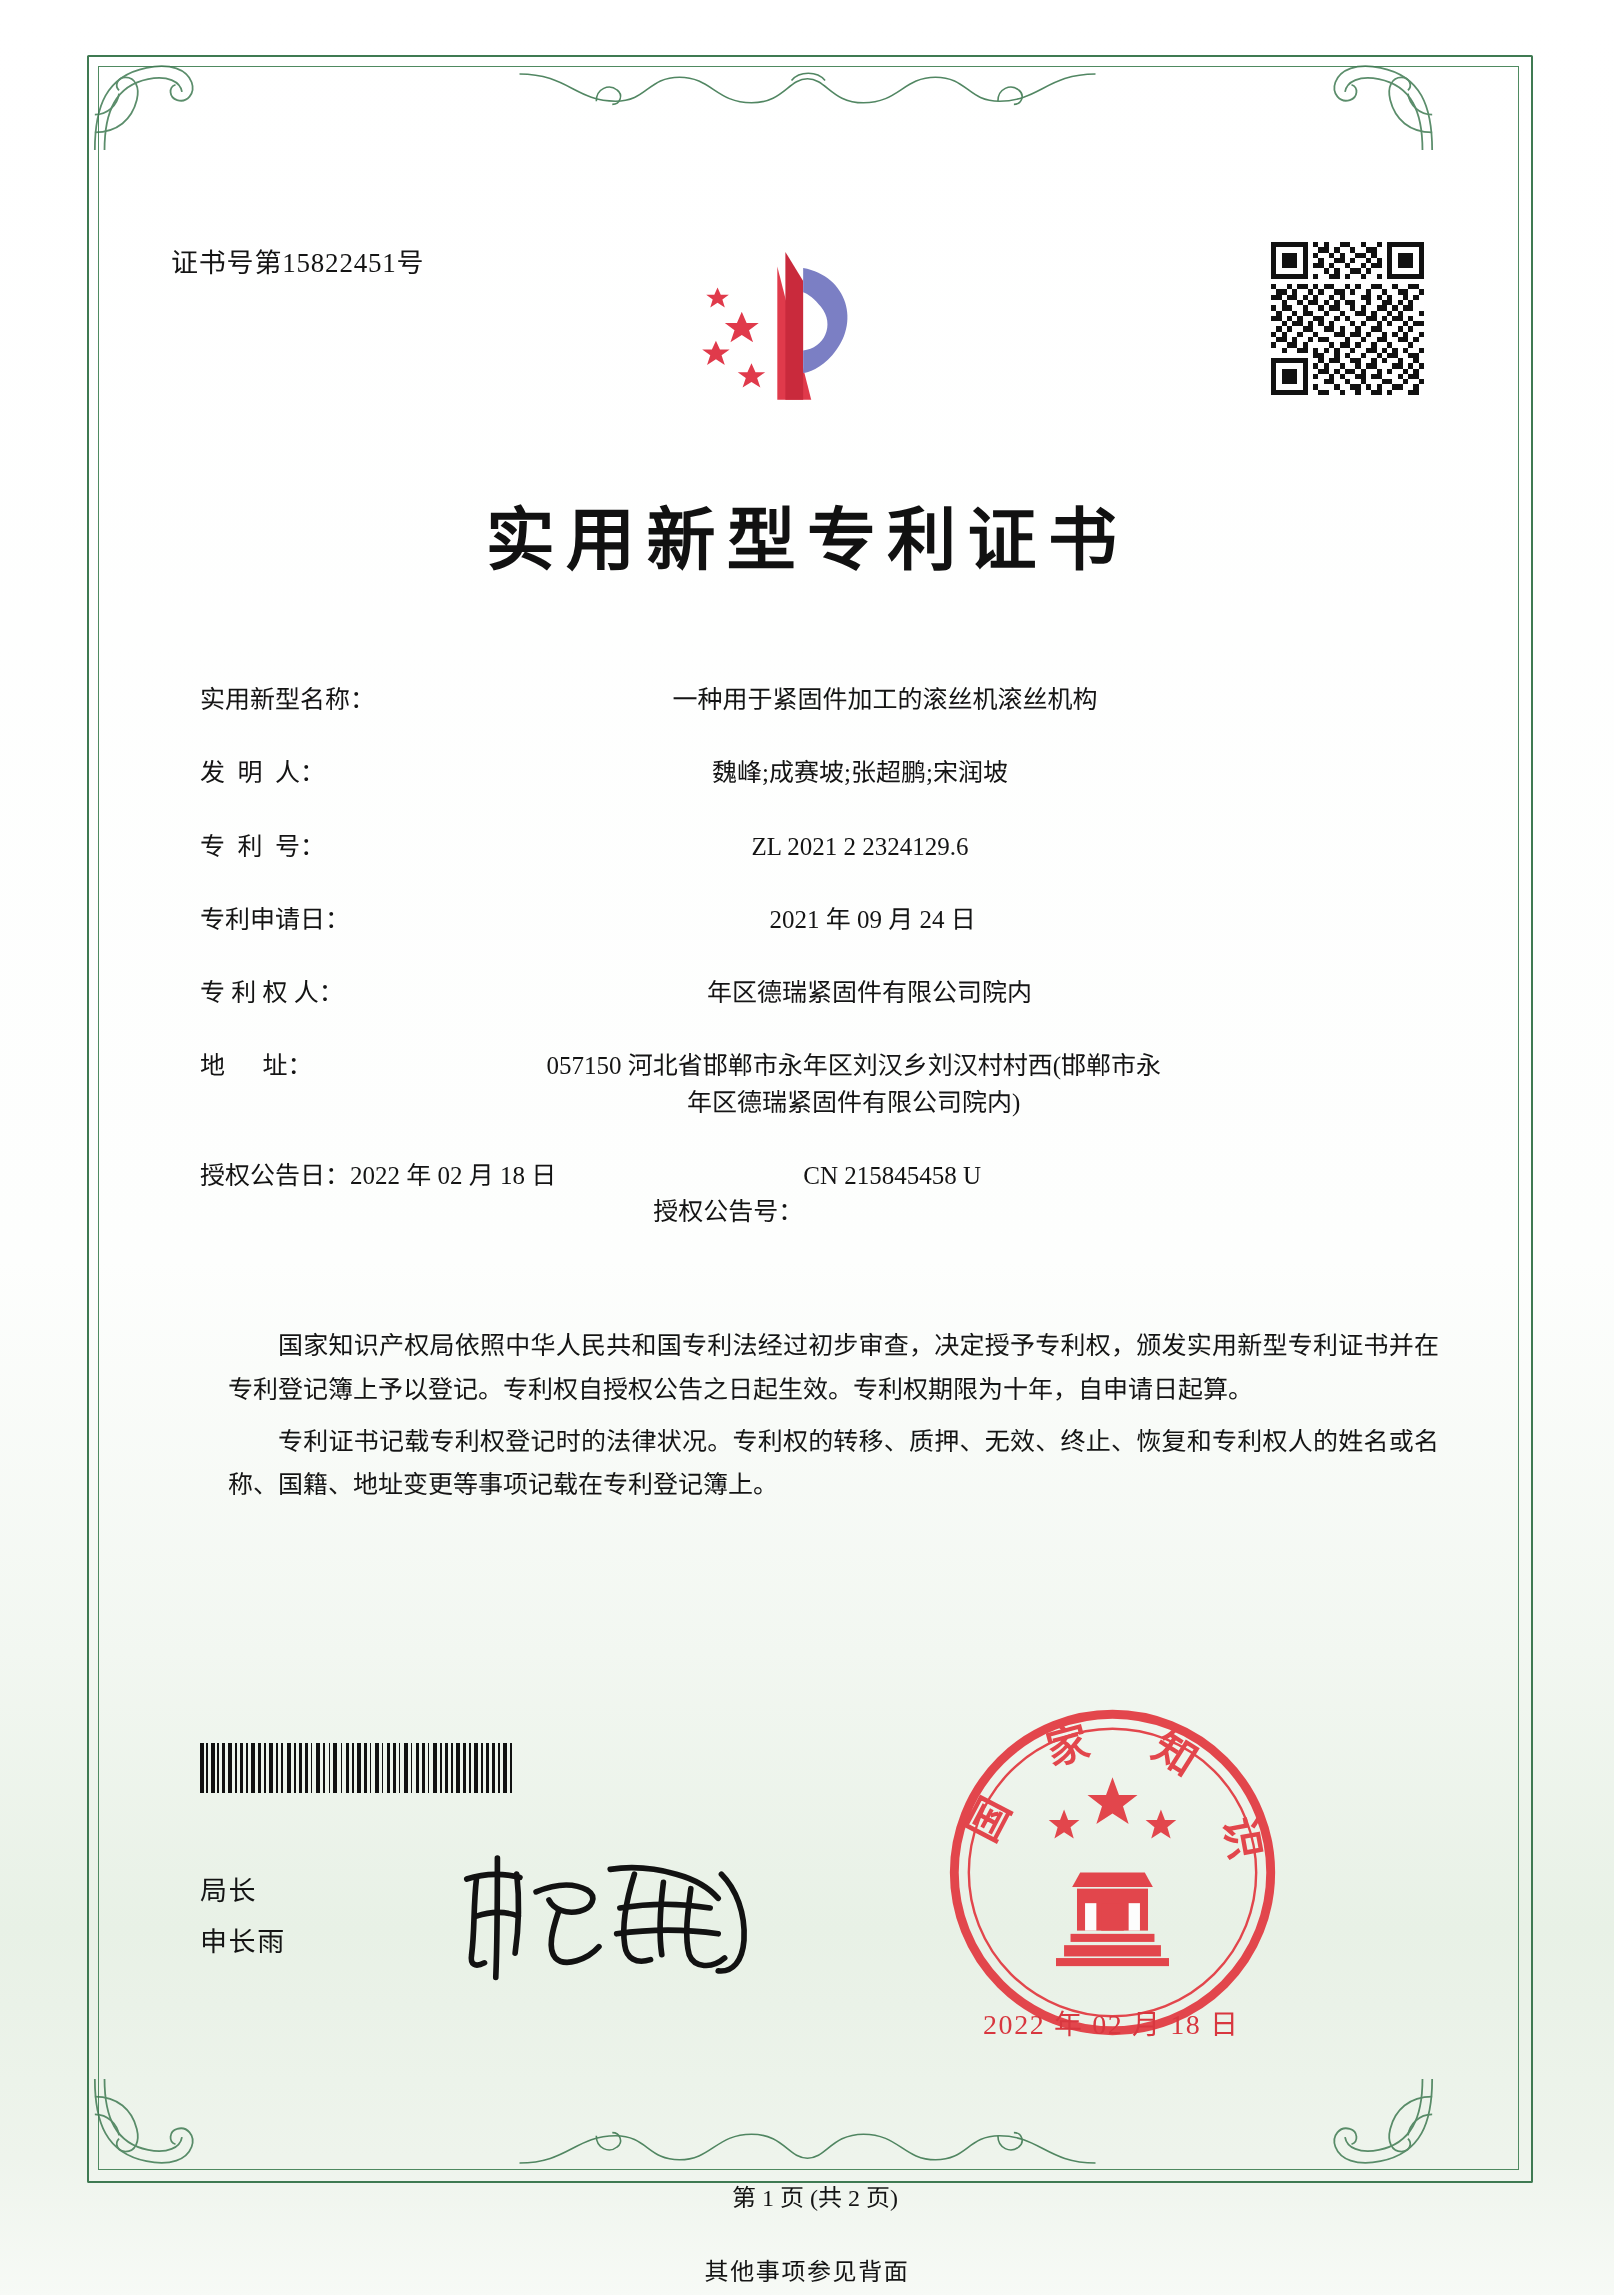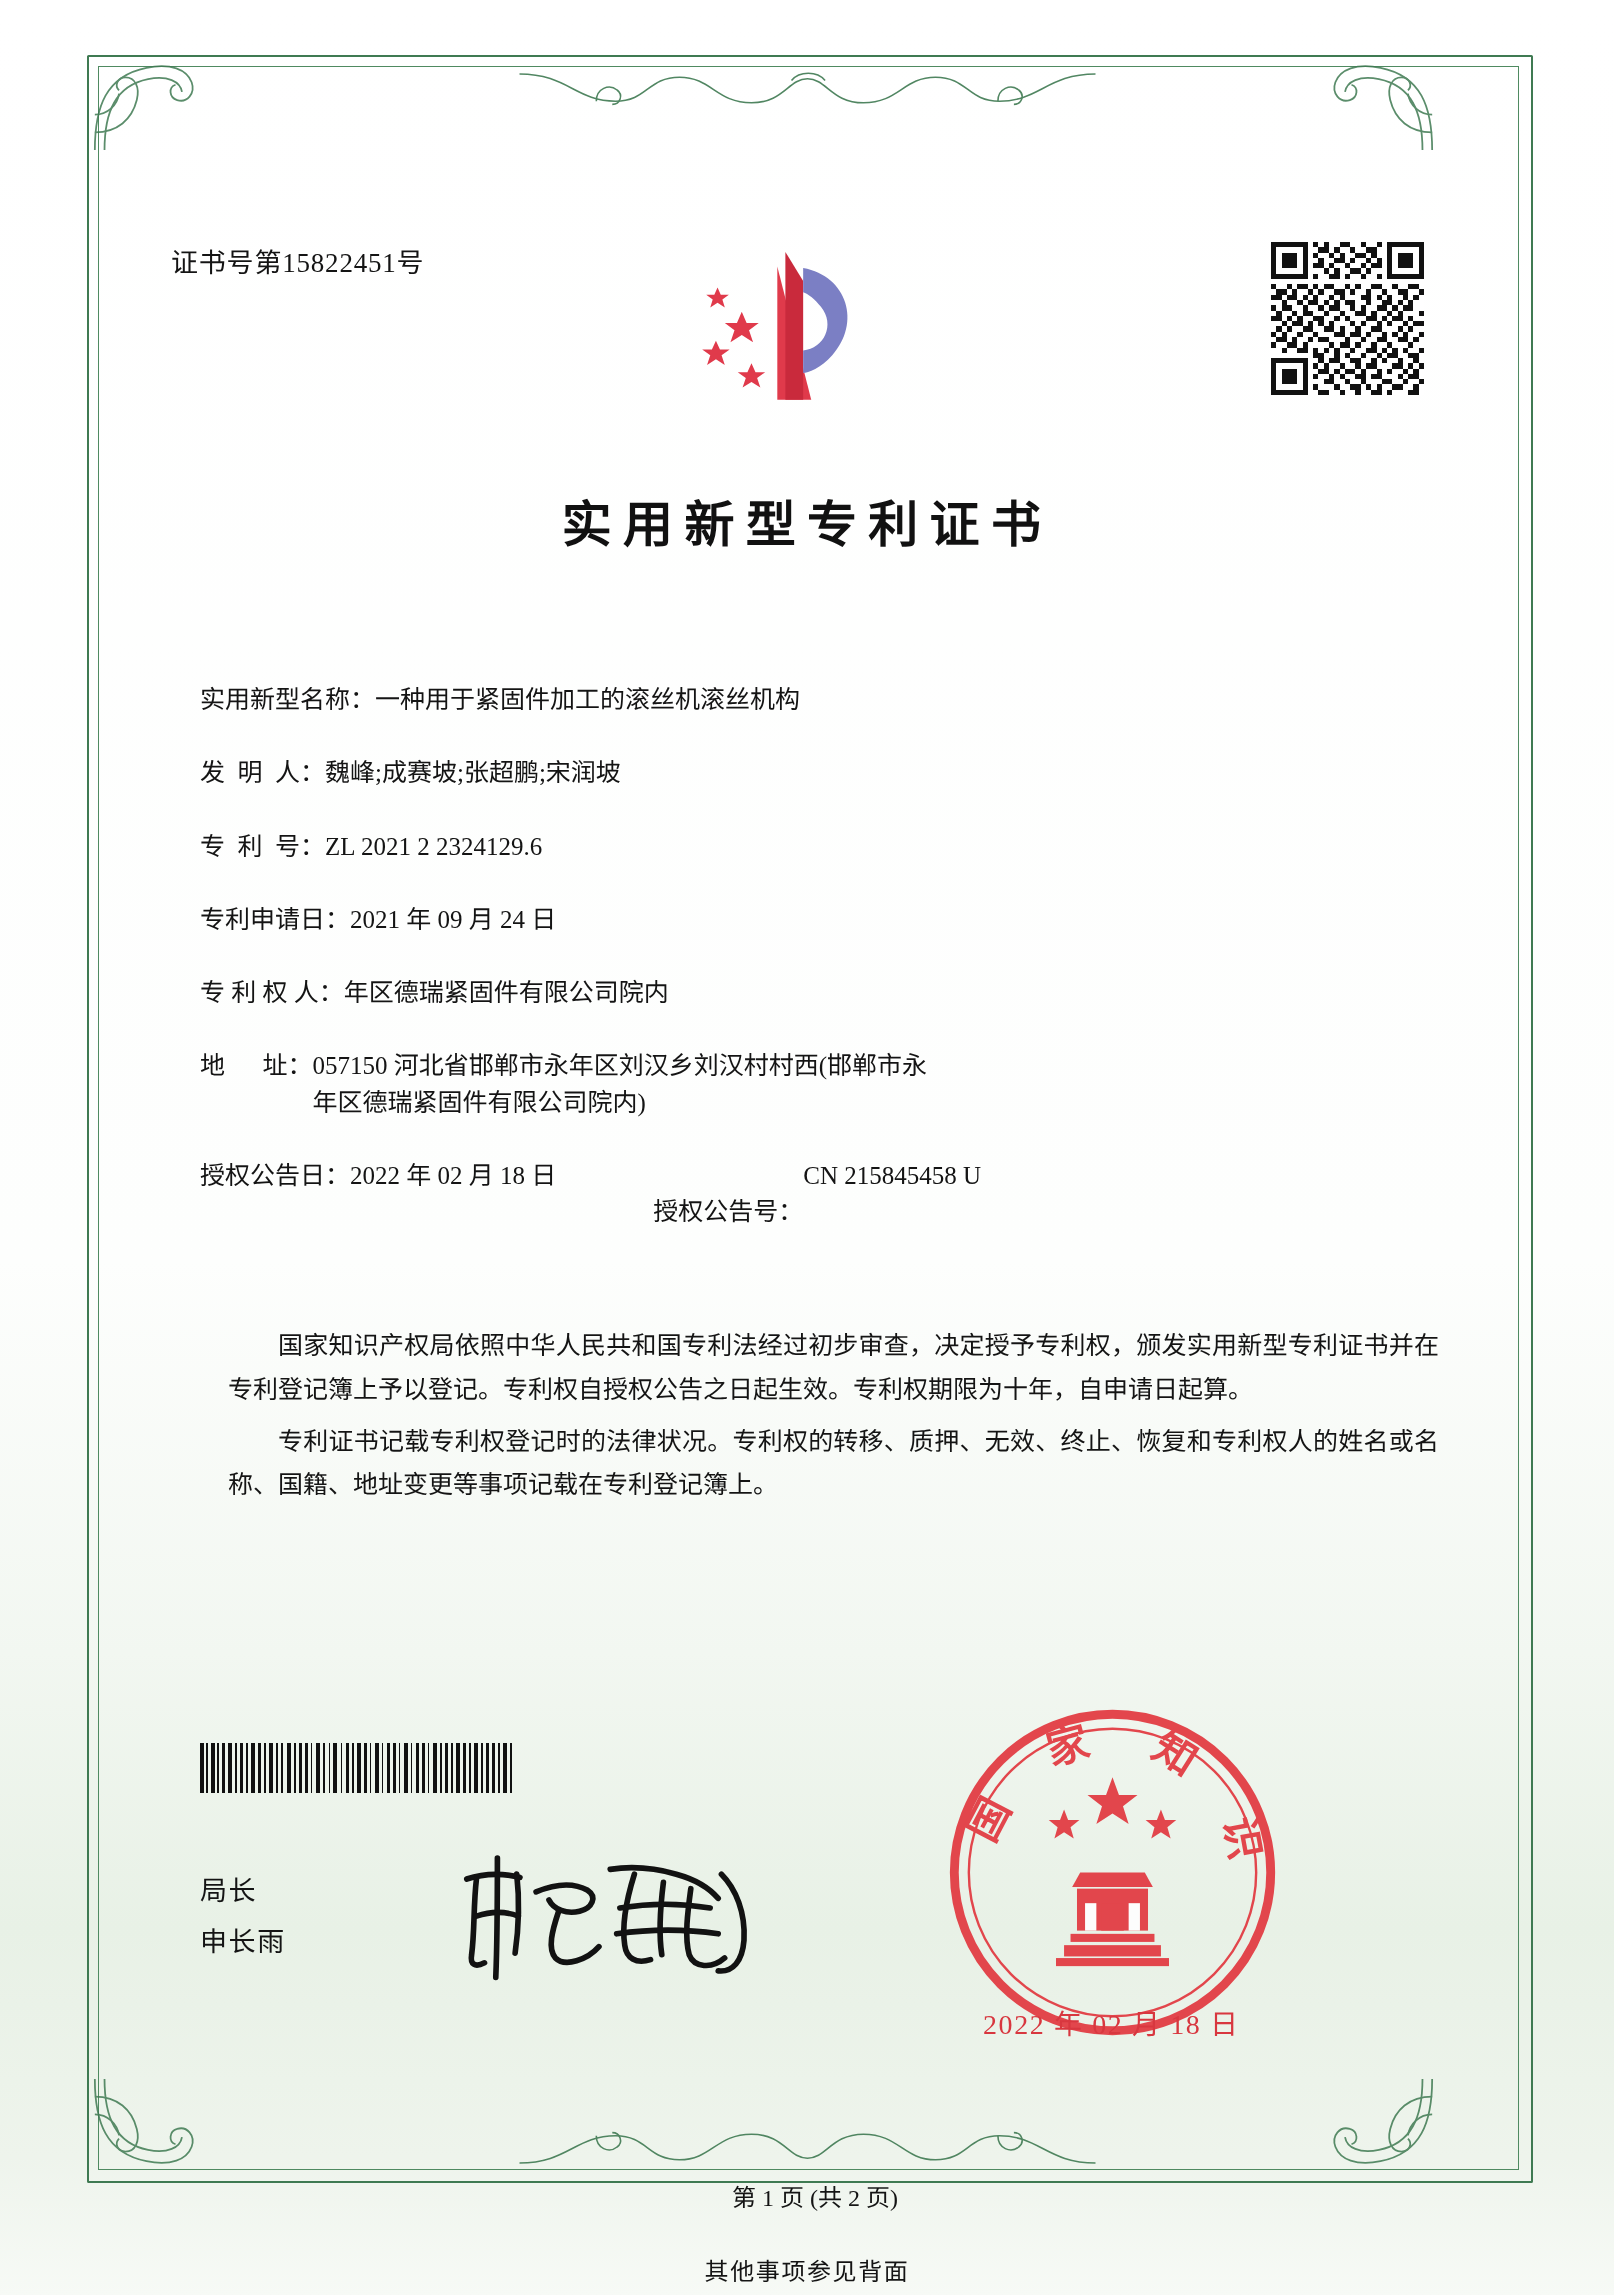--- a/index.html
+++ b/index.html
@@ -108,31 +108,32 @@
 
   
   .title {
     position: absolute;
     left: 0;
     right: 0;
     top: 484px;
     text-align: center;
     font-family: Liberation Sans, sans-serif;
     font-weight: 700;
-    font-size: 50px;
+    font-size: 69px;
     letter-spacing: 11.3px;
     color: #111111;
   }
 
   
   .fields {
     position: absolute;
     left: 200px;
     top: 682px;
     width: 1195px;
+    text-align: center;
   }
   .field-row {
     display: flex;
     align-items: flex-start;
     margin-bottom: 37px;
     font-size: 25px;
     line-height: 1.45;
     color: #141414;
   }
   .field-label {

